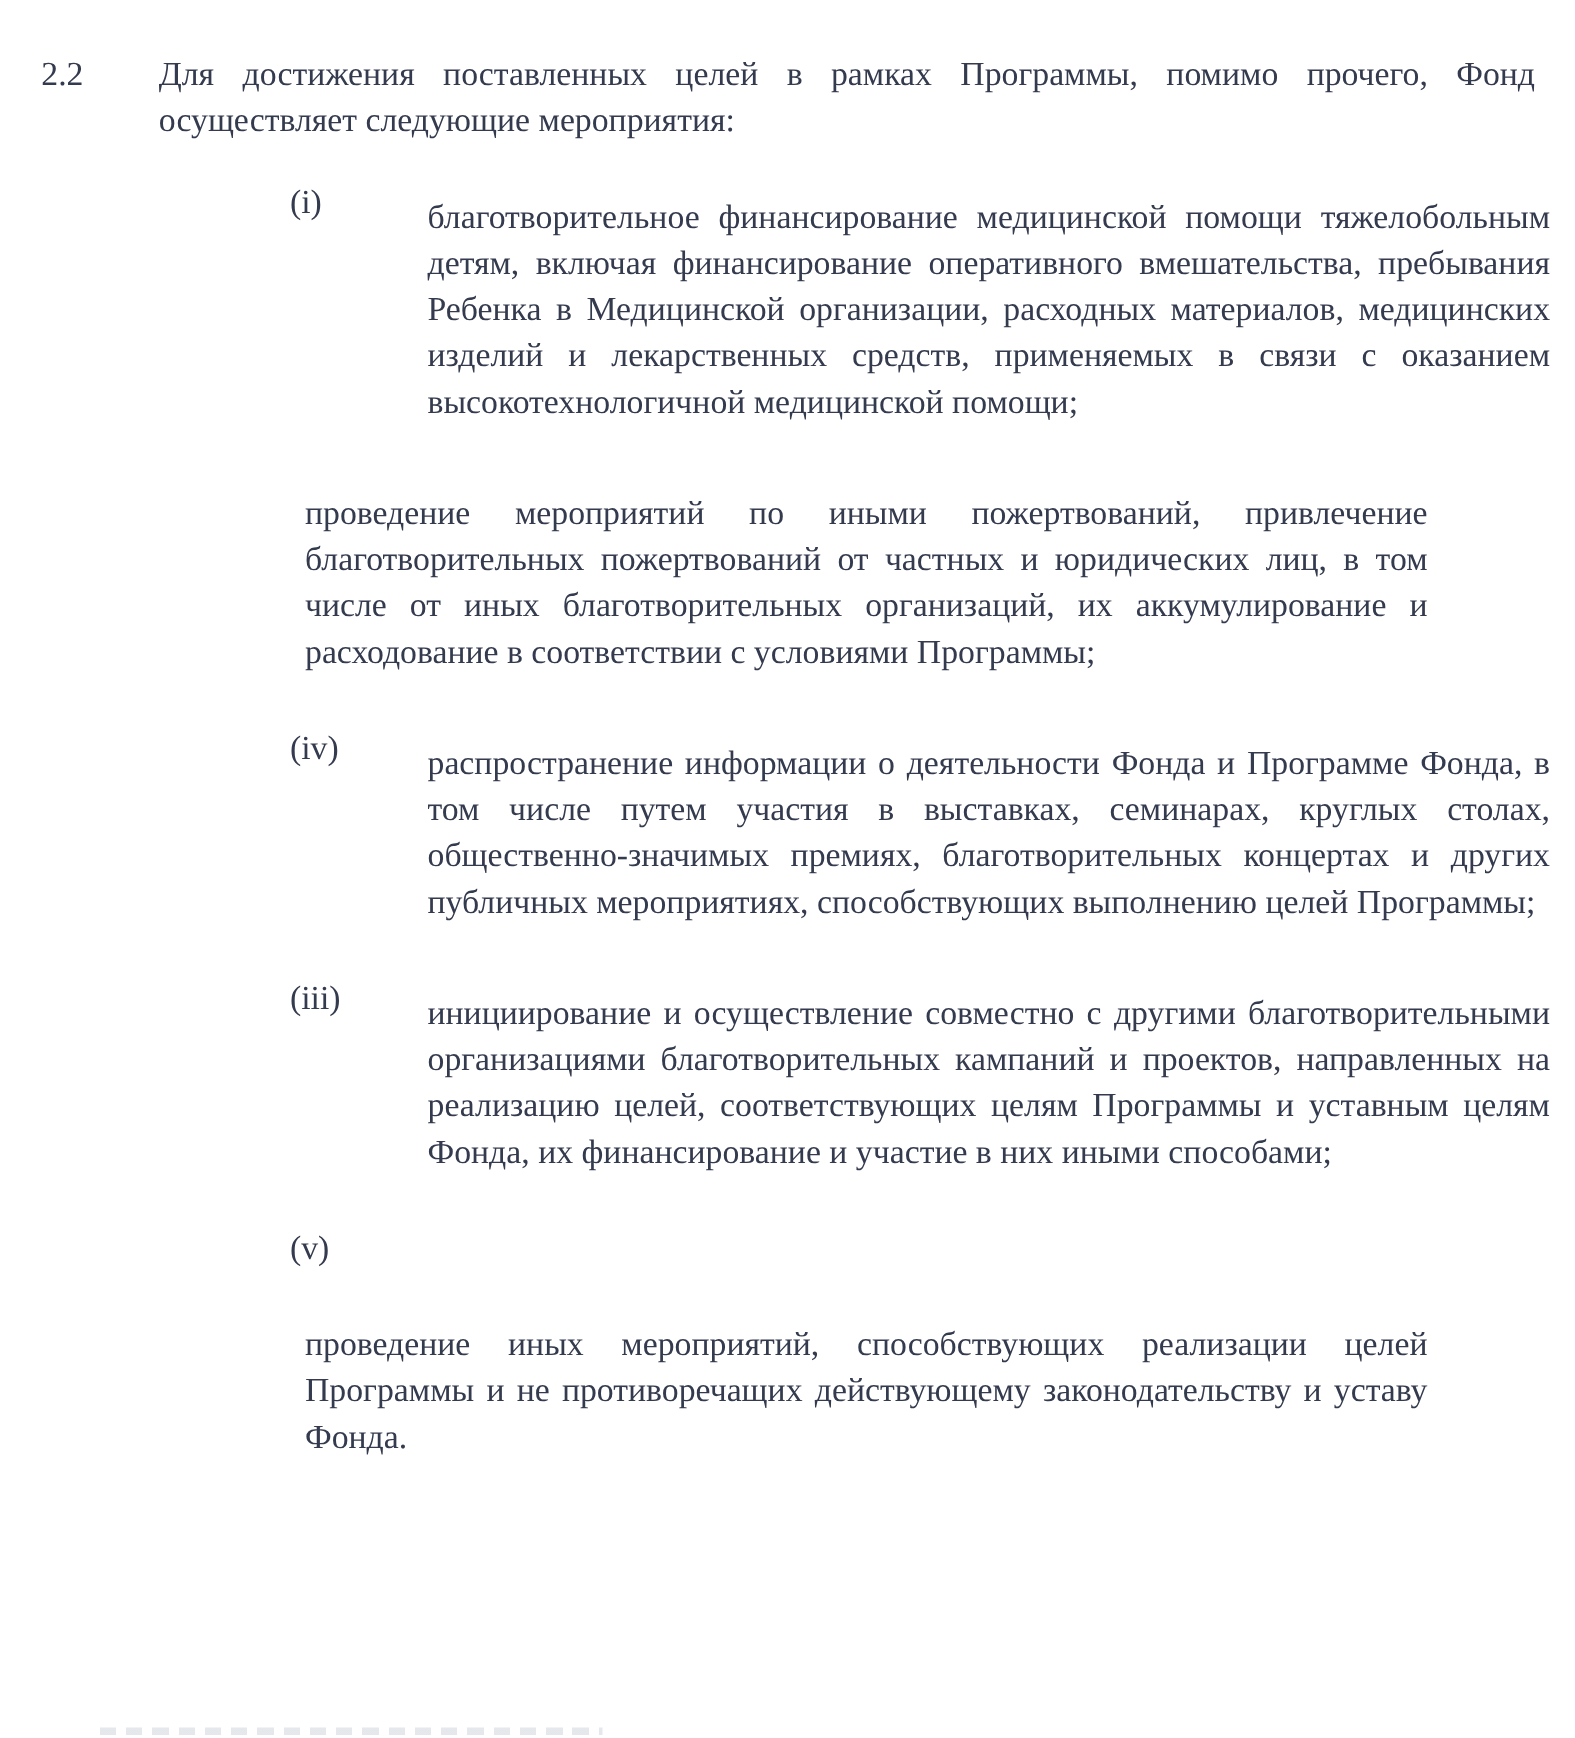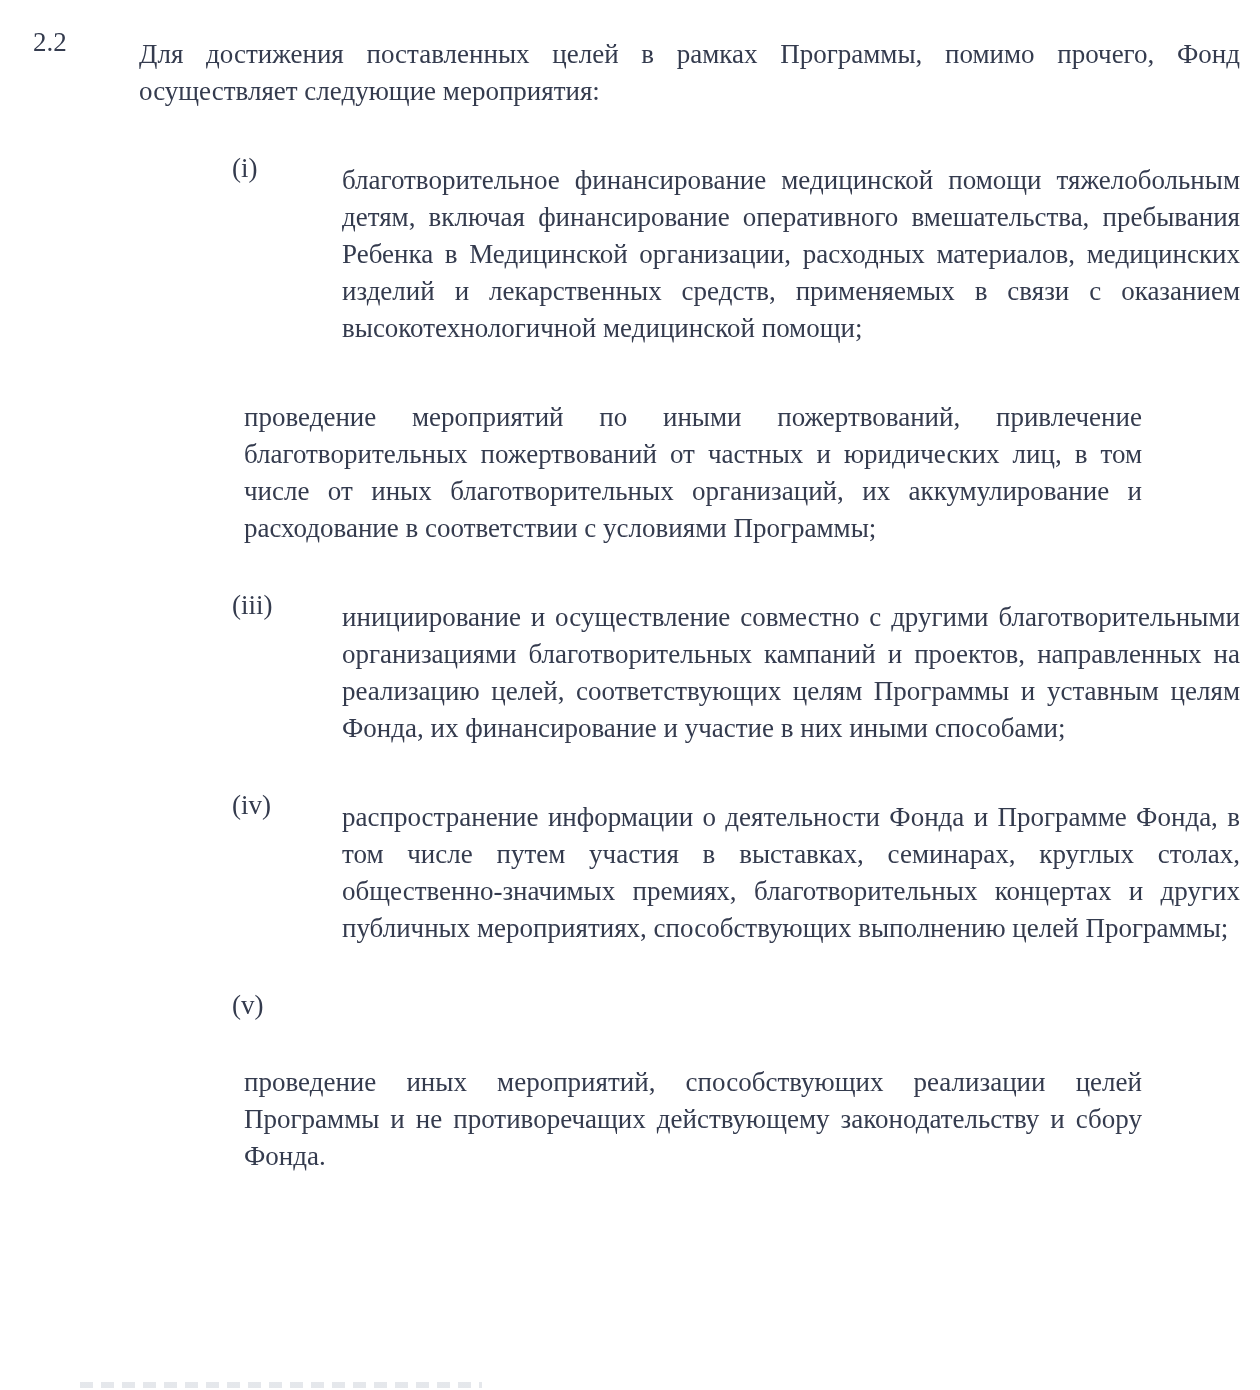--- a/index.html
+++ b/index.html
@@ -14,30 +14,30 @@
     overflow: hidden;
     background: #ffffff;
     color: #343b4e;
     font-family: "Liberation Serif", "DejaVu Serif", serif;
     font-size: 27px;
     line-height: 37px;
   }
   
   .section-row {
     display: flex;
-    padding-top: 24px;
+    padding-top: 41px;
   }
   .section-number {
     flex: none;
     width: 94px;
     padding-left: 33px;
     box-sizing: content-box;
   }
   .section-text {
-    margin: 12px;
+    margin: 0;
     width: 1101px;
     text-align: justify;
   }
   
   .item {
     display: flex;
     margin-top: 28px;
     padding-left: 232px;
   }
   .item-marker {
@@ -77,32 +77,32 @@
   <div class="item">
     <div class="item-marker">(i)</div>
     <p class="item-text">благотворительное финансирование медицинской помощи тяжелобольным детям, включая финансирование оперативного вмешательства, пребывания Ребенка в Медицинской организации, расходных материалов, медицинских изделий и лекарственных средств, применяемых в связи с оказанием высокотехнологичной медицинской помощи;</p>
   </div>
 
   <div class="item">
     <p class="item-text">проведение мероприятий по иными пожертвований, привлечение благотворительных пожертвований от частных и юридических лиц, в том числе от иных благотворительных организаций, их аккумулирование и расходование в соответствии с условиями Программы;</p>
   </div>
 
   <div class="item">
-    <div class="item-marker">(iii)</div>
-    <p class="item-text">инициирование и осуществление совместно с другими благотворительными организациями благотворительных кампаний и проектов, направленных на реализацию целей, соответствующих целям Программы и уставным целям Фонда, их финансирование и участие в них иными способами;</p>
+    <div class="item-marker">(iv)</div>
+    <p class="item-text">распространение информации о деятельности Фонда и Программе Фонда, в том числе путем участия в выставках, семинарах, круглых столах, общественно-значимых премиях, благотворительных концертах и других публичных мероприятиях, способствующих выполнению целей Программы;</p>
   </div>
 
   <div class="item">
-    <div class="item-marker">(iv)</div>
-    <p class="item-text">распространение информации о деятельности Фонда и Программе Фонда, в том числе путем участия в выставках, семинарах, круглых столах, общественно-значимых премиях, благотворительных концертах и других публичных мероприятиях, способствующих выполнению целей Программы;</p>
+    <div class="item-marker">(iii)</div>
+    <p class="item-text">инициирование и осуществление совместно с другими благотворительными организациями благотворительных кампаний и проектов, направленных на реализацию целей, соответствующих целям Программы и уставным целям Фонда, их финансирование и участие в них иными способами;</p>
   </div>
 
   <div class="item">
     <div class="item-marker">(v)</div>
   </div>
 
   <div class="item">
-    <p class="item-text">проведение иных мероприятий, способствующих реализации целей Программы и не противоречащих действующему законодательству и сбору Фонда.</p>
+    <p class="item-text">проведение иных мероприятий, способствующих реализации целей Программы и не противоречащих действующему законодательству и уставу Фонда.</p>
   </div>
 
   <div class="cutoff-remnant"></div>
 
 </div>
 
 </body></html>

